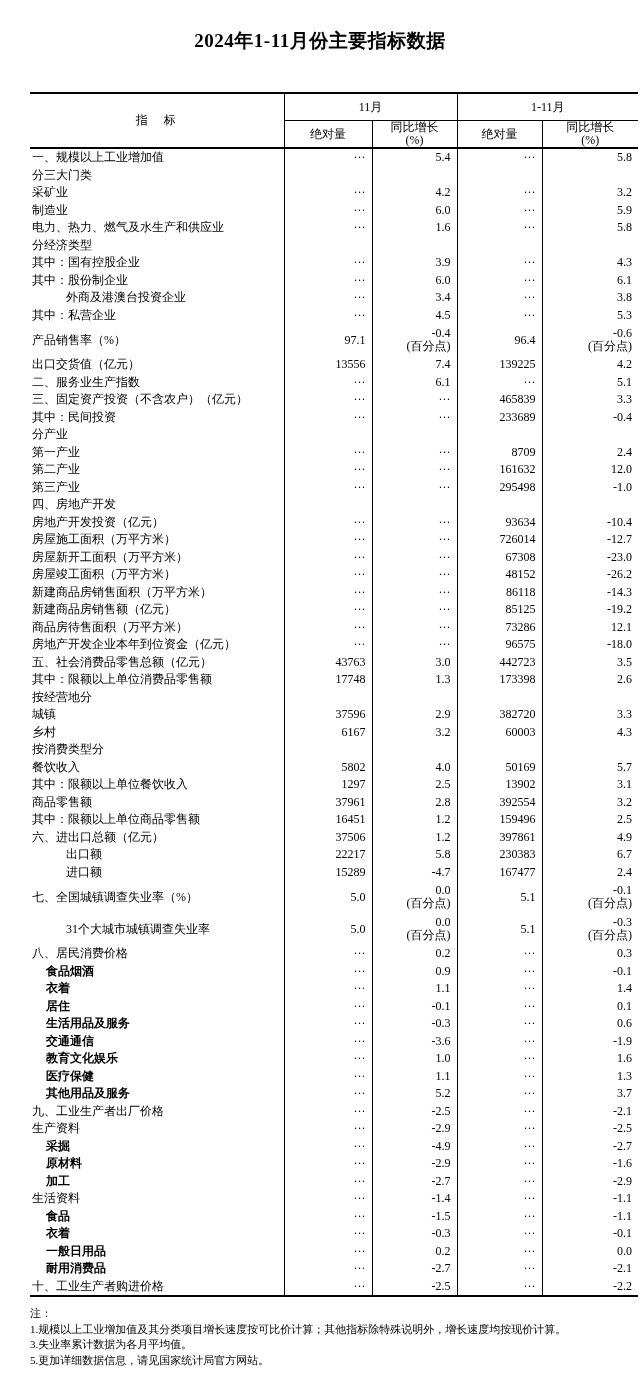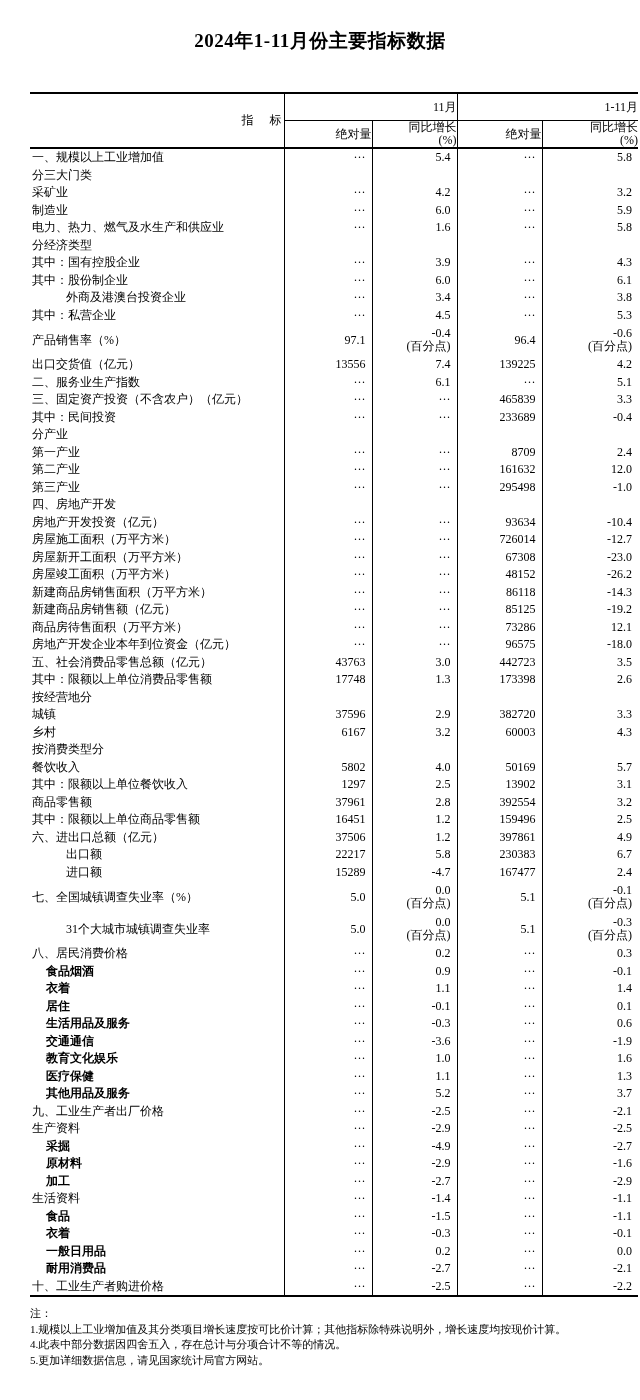--- a/index.html
+++ b/index.html
@@ -11,21 +11,21 @@
   .title{
     padding-top:28px;height:20px;text-align:center;
     font-size:19px;font-weight:bold;letter-spacing:0.5px;
   }
   table.main{
     border-collapse:collapse;table-layout:fixed;
     margin:44px 0 0 30px;width:608px;
     border-top:2px solid #000;border-bottom:2px solid #000;
   }
   th,td{padding:0;font-size:12px;font-weight:normal;vertical-align:middle;}
-  thead th{text-align:right;}
+  thead th{text-align:center;}
   tr.h1 th{height:26px;}
   th.grp{border-left:1px solid #000;border-bottom:1px solid #000;}
   tr.h2 th{height:24px;border-left:1px solid #000;white-space:pre-line;line-height:13px;}
   th.c-ind{border-bottom:none;letter-spacing:2px;}
   thead{border-bottom:2px solid #000;}
   tbody td{height:17.5px;line-height:13px;}
   tr.tall td{height:32px;}
   td.num{text-align:right;padding-right:6px;white-space:pre-line;border-left:1px solid #000;}
   td.ind{text-align:left;overflow:hidden;white-space:nowrap;}
   td.i0{padding-left:2px;}
@@ -510,15 +510,15 @@
         <td class="num">-2.5</td>
         <td class="num">···</td>
         <td class="num">-2.2</td>
       </tr>
     </tbody>
 </table>
 
 <div class="notes">
   <div>注：</div>
   <div>1.规模以上工业增加值及其分类项目增长速度按可比价计算；其他指标除特殊说明外，增长速度均按现价计算。</div>
-  <div>4.此表中部分数据因四舍五入，存在总计与分项合计不等的情况。</div>
+  <div>3.失业率累计数据为各月平均值。</div>
   <div>5.更加详细数据信息，请见国家统计局官方网站。</div>
 </div>
 
 </body></html>

